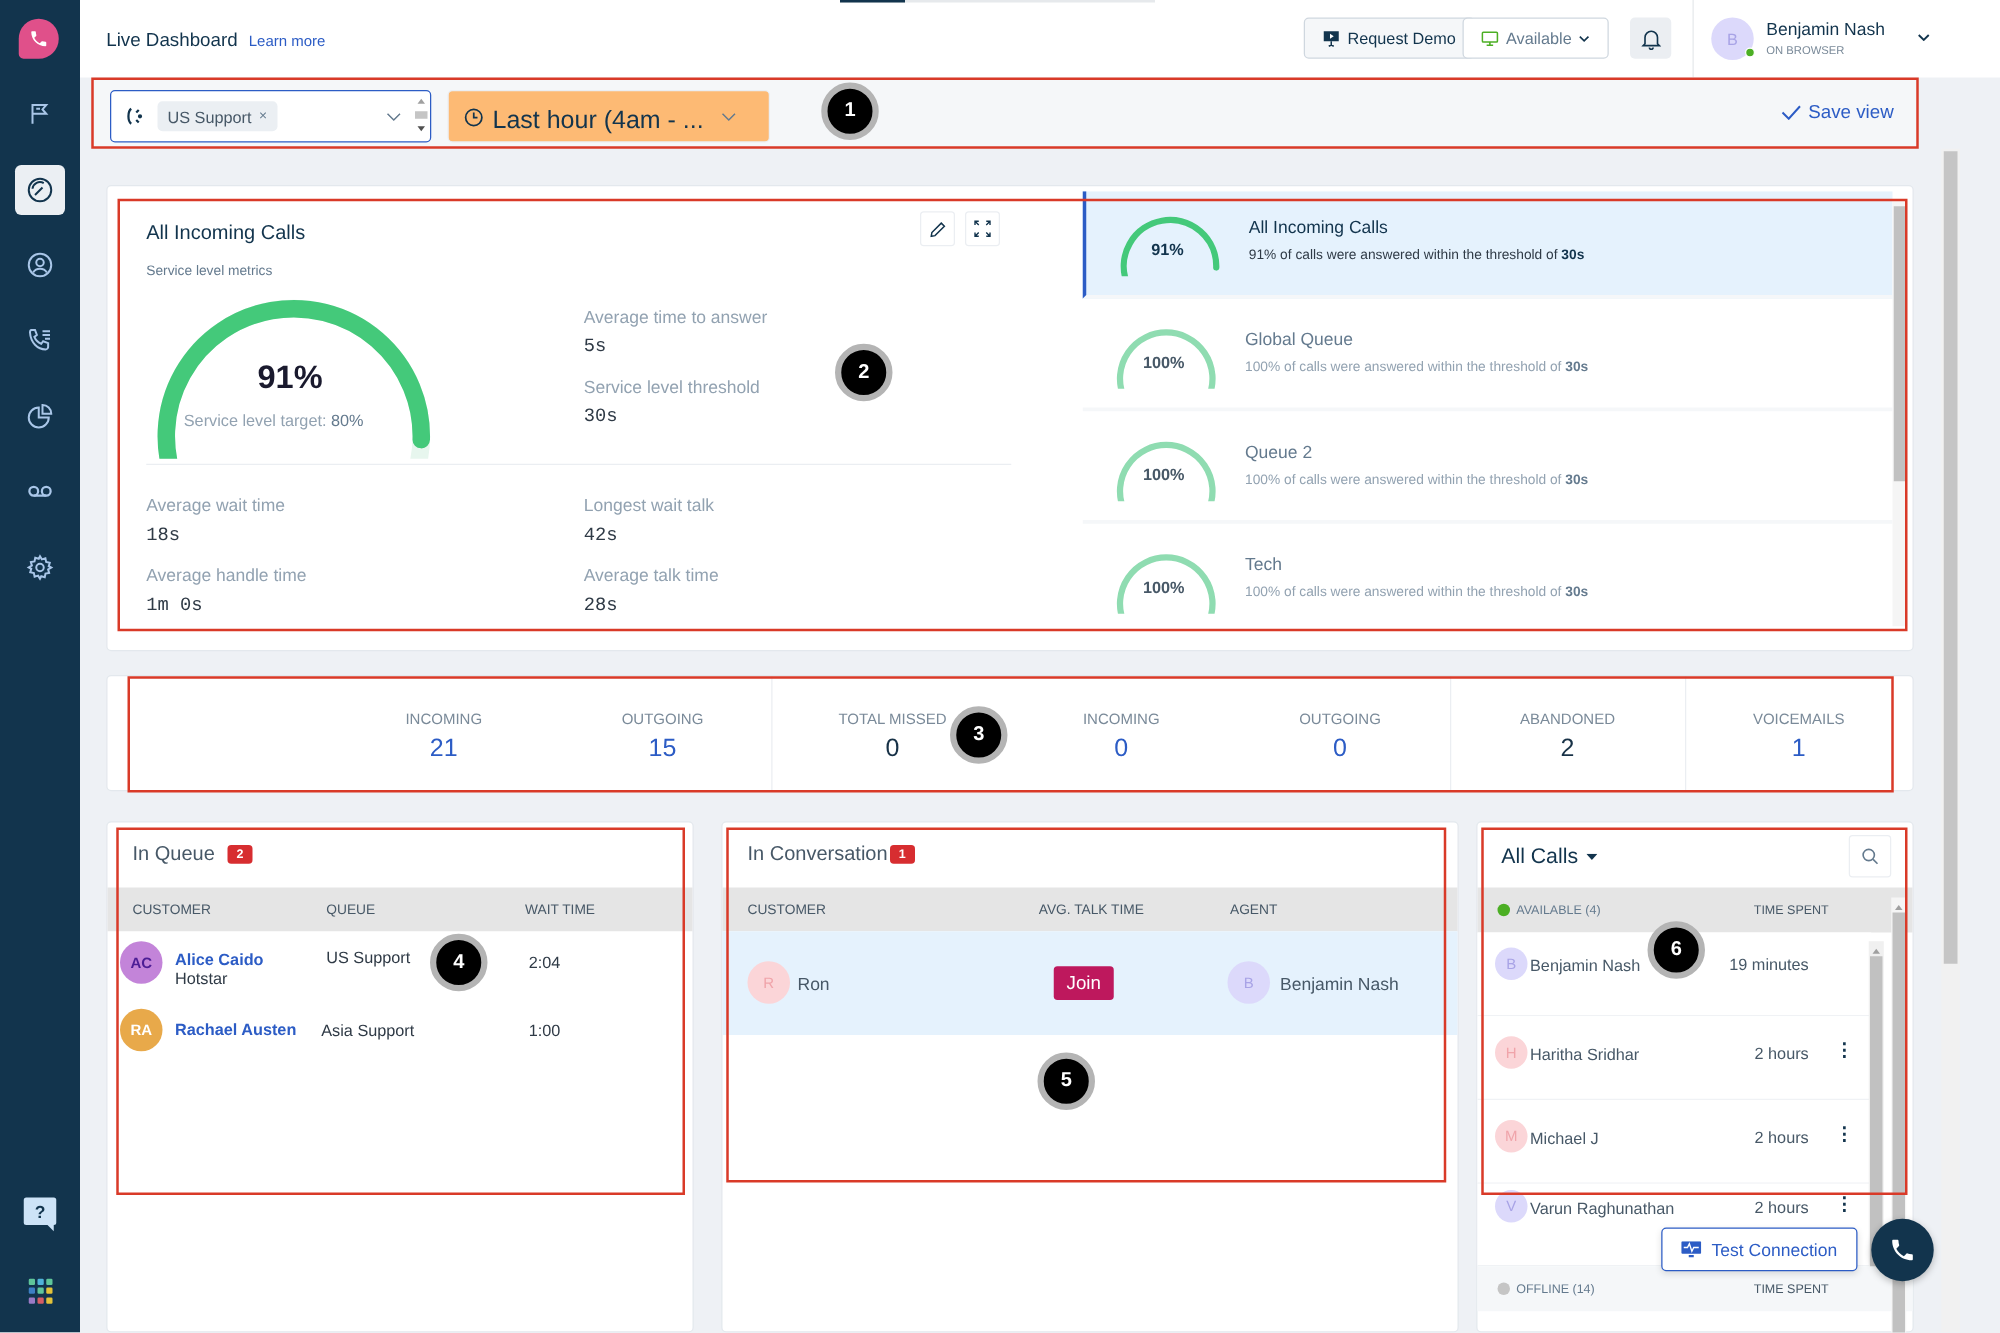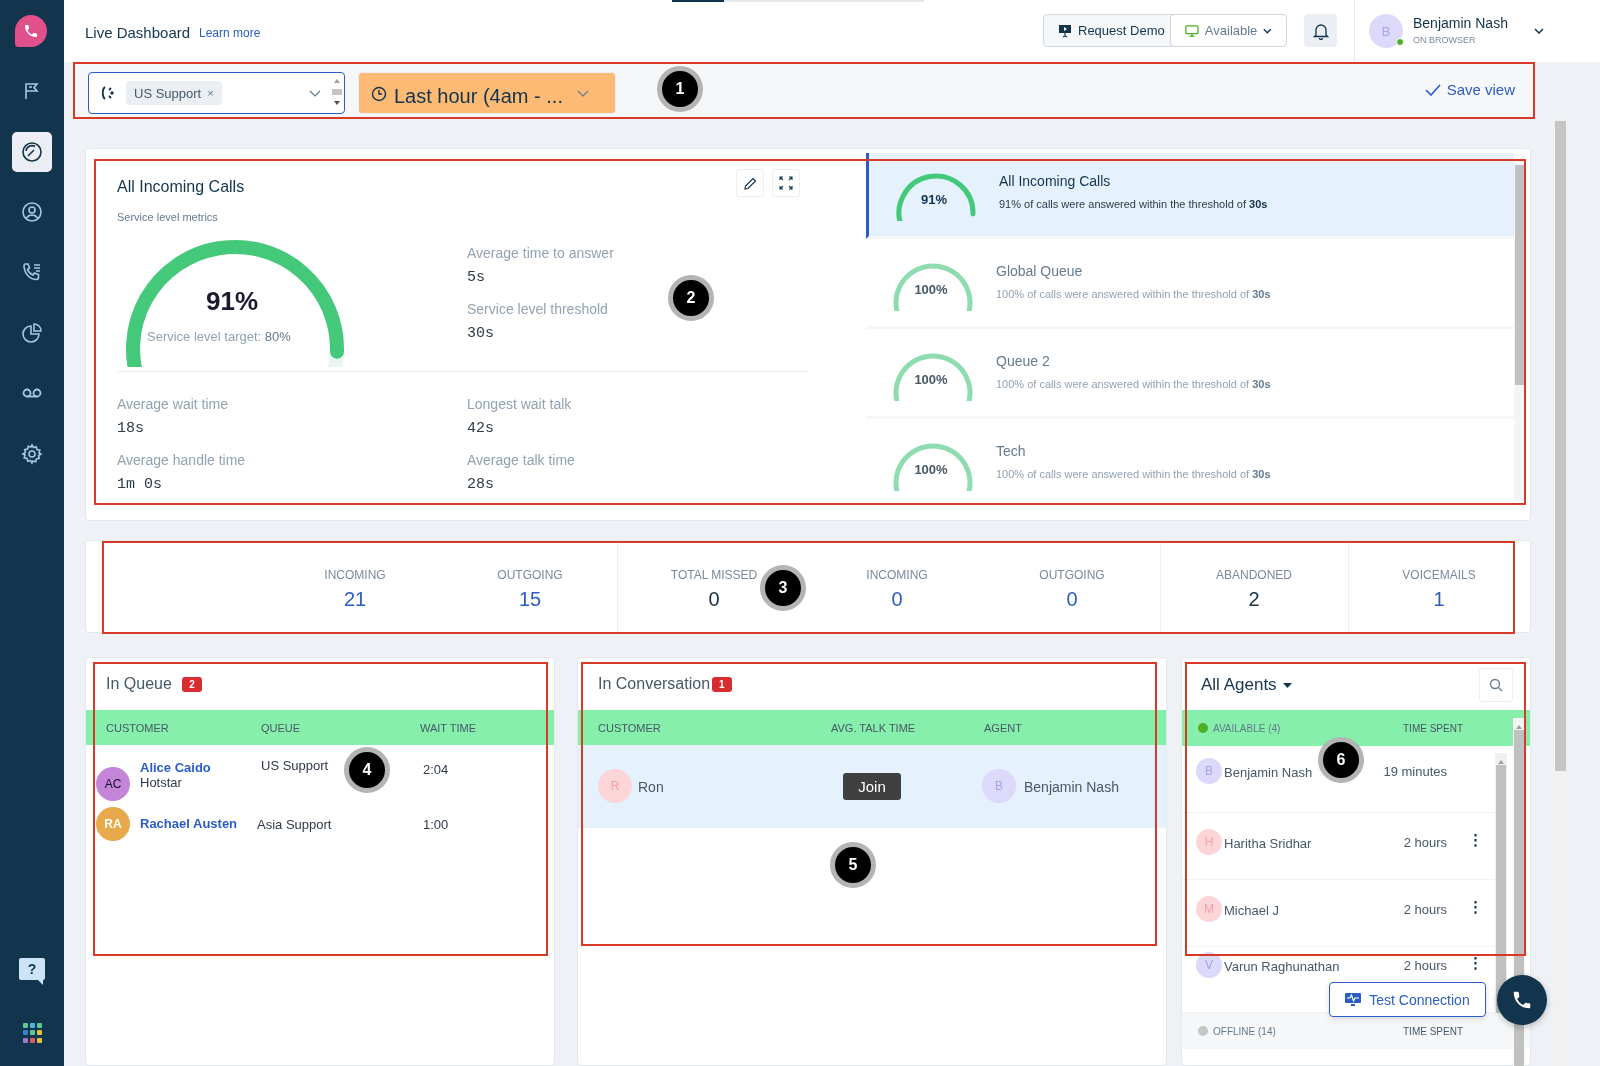--- a/index.html
+++ b/index.html
@@ -84,31 +84,31 @@
   .stats-card { left: 85px; top: 540px; width: 1446px; height: 93px; }
   .stat { position: absolute; top: 0; height: 93px; text-align: center; }
   .stat-label { font-size: 12px; color: #7a8a99; margin-top: 27px; }
   .stat-value { font-size: 20px; color: #2c5cc5; margin-top: 6px; }
   .stat-value.dark { color: #183247; }
   .stat-sep { position: absolute; top: 0; width: 1px; height: 93px; background: #ebeef2; }
 
   
   .panel-title { position: absolute; font-size: 16px; color: #475867; }
   .badge { display: inline-block; background: #d72d30; color: #fff; font-size: 10px; font-weight: bold; border-radius: 3px; padding: 2px 7px; margin-left: 6px; vertical-align: middle; }
-  .thead { position: absolute; left: 0; right: 0; height: 35px; background: #86efac; }
+  .thead { position: absolute; left: 0; right: 0; height: 35px; background: #e5e5e5; }
   .th { position: absolute; top: 12px; font-size: 11px; color: #475867; }
   .avatar { position: absolute; border-radius: 50%; display: flex; align-items: center; justify-content: center; font-size: 12px; }
   .cell { position: absolute; font-size: 13px; color: #2f3a46; }
   .cust-link { color: #2c5cc5; font-weight: bold; cursor: pointer; }
 
   .queue-card { left: 85px; top: 657px; width: 470px; height: 409px; }
   .conv-card { left: 577px; top: 657px; width: 590px; height: 409px; }
   .agents-card { left: 1181px; top: 657px; width: 350px; height: 409px; }
 
-  .join-btn { position: absolute; left: 265px; top: 116px; width: 58px; height: 27px; background: #404040; color: #fff; font-size: 15px; border-radius: 3px; border: none; cursor: pointer; }
+  .join-btn { position: absolute; left: 265px; top: 116px; width: 48px; height: 27px; background: #be185d; color: #fff; font-size: 15px; border-radius: 3px; border: none; cursor: pointer; }
 
   .agent-row { position: absolute; left: 0; width: 315px; background: #fff; border-bottom: 1px solid #f0f2f5; }
   .agent-name { position: absolute; left: 42px; font-size: 13px; color: #475867; }
   .agent-time { position: absolute; font-size: 13px; color: #475867; text-align: right; width: 80px; left: 185px; }
   .kebab { position: absolute; left: 286px; font-size: 15px; color: #12344d; font-weight: bold; cursor: pointer; }
 
   .test-conn { position: absolute; left: 1329px; top: 982px; width: 157px; height: 35px; background: #fff; border: 1.5px solid #2c5cc5; border-radius: 4px; color: #2c5cc5; font-size: 14px; display: flex; align-items: center; justify-content: center; gap: 8px; cursor: pointer; z-index: 12; box-shadow: 0 2px 6px rgba(0,0,0,0.12); }
   .phone-fab { position: absolute; left: 1497px; top: 975px; width: 50px; height: 50px; border-radius: 50%; background: #12344d; display: flex; align-items: center; justify-content: center; cursor: pointer; z-index: 12; box-shadow: 0 2px 6px rgba(0,0,0,0.25); }
 </style>
 </head>
@@ -384,21 +384,21 @@
   <div class="panel-title" style="left:20px;top:17px">
     <span>In Queue</span>
     <span class="badge">2</span>
   </div>
   <div class="thead" style="top:52px">
     <span class="th" style="left:20px">CUSTOMER</span>
     <span class="th" style="left:175px">QUEUE</span>
     <span class="th" style="left:334px">WAIT TIME</span>
   </div>
   <div>
-    <div class="avatar" style="left:10px;top:109px;width:34px;height:34px;background:#c384d9;color:#0f172a;font-weight:normal">AC</div>
+    <div class="avatar" style="left:10px;top:95px;width:34px;height:34px;background:#c384d9;color:#4c1d95;font-weight:bold">AC</div>
     <div class="cell cust-link" style="left:54px;top:102px">Alice Caido</div>
     <div class="cell" style="left:54px;top:117px">Hotstar</div>
     <div class="cell" style="left:175px;top:100px">US Support</div>
     <div class="cell" style="left:337px;top:104px">2:04</div>
   </div>
   <div>
     <div class="avatar" style="left:10px;top:149px;width:34px;height:34px;background:#e8a94a;color:#fff;font-weight:bold">RA</div>
     <div class="cell cust-link" style="left:54px;top:158px">Rachael Austen</div>
     <div class="cell" style="left:171px;top:159px">Asia Support</div>
     <div class="cell" style="left:337px;top:159px">1:00</div>
@@ -418,21 +418,21 @@
     <div class="avatar" style="left:20px;top:24px;width:34px;height:34px;background:#fbd5d8;color:#f0a4aa">R</div>
     <div class="cell" style="left:60px;top:34px;font-size:14px;color:#475867">Ron</div>
     <button class="join-btn" style="top:28px">Join</button>
     <div class="avatar" style="left:404px;top:24px;width:34px;height:34px;background:#dcd9fb;color:#a8a3e6">B</div>
     <div class="cell" style="left:446px;top:34px;font-size:14px;color:#475867">Benjamin Nash</div>
   </div>
 </section>
 
 <section class="card agents-card">
   <div class="panel-title" style="left:19px;top:17px;font-size:17px;color:#12344d;cursor:pointer">
-    <span>All Agents</span>
+    <span>All Calls</span>
     <svg width="9" height="6" viewBox="0 0 9 6" style="vertical-align:middle;margin-left:2px">
         <path d="M0 0h9L4.5 5z" fill="#12344d"></path>
       </svg>
   </div>
   <div class="icon-btn" style="left:297px;top:10px;width:34px;height:34px">
     <svg width="14" height="14" viewBox="0 0 14 14" fill="none" stroke="#647a8e" stroke-width="1.3">
         <circle cx="6" cy="6" r="4.5"></circle>
         <path d="M9.5 9.5l3.5 3.5"></path>
       </svg>
   </div>

